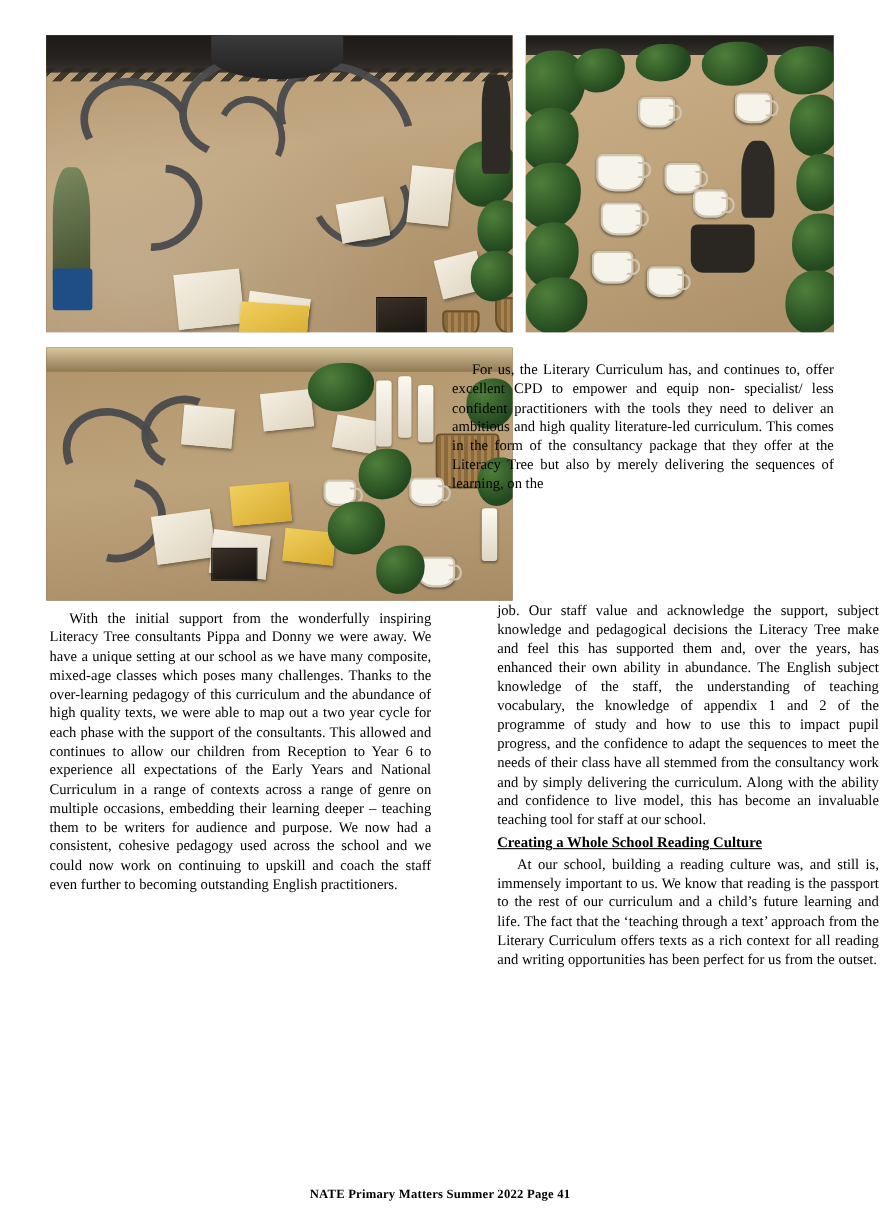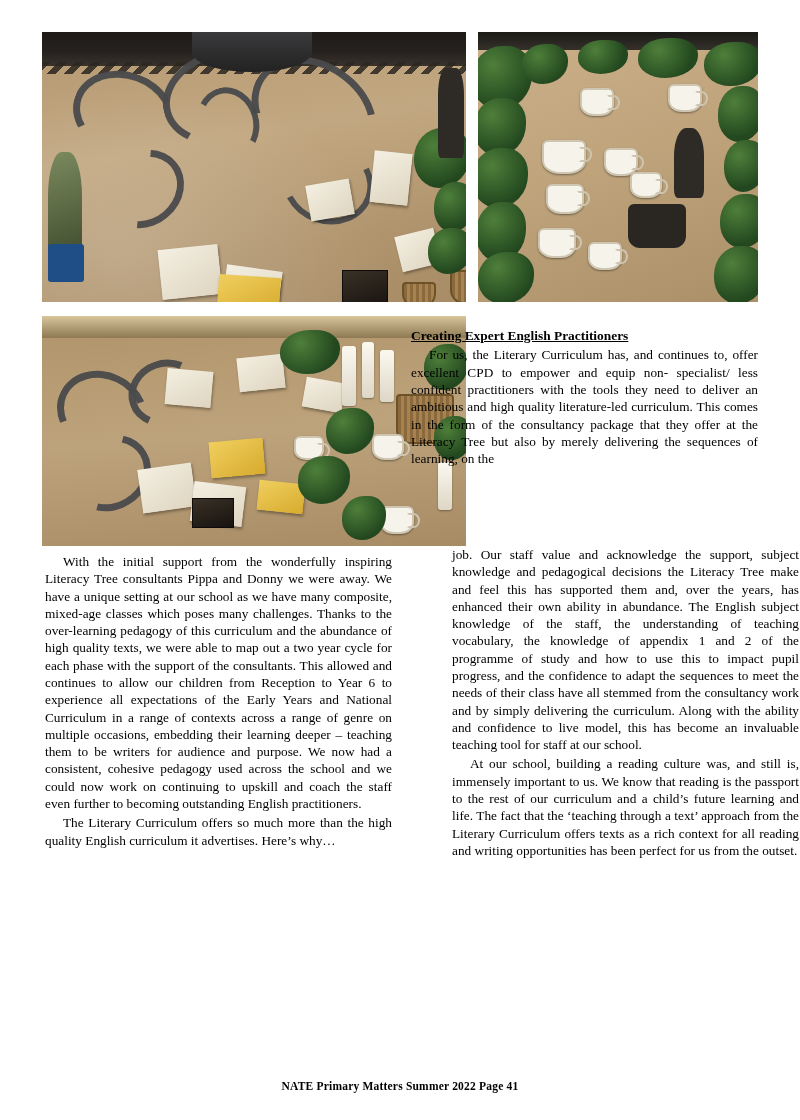--- a/index.html
+++ b/index.html
@@ -269,28 +269,27 @@
       <div class="leafmass" style="left:238px; top:14px; width:60px; height:44px;"></div>
       <div class="leafmass" style="left:284px; top:92px; width:48px; height:46px;"></div>
       <div class="leafmass" style="left:256px; top:140px; width:52px; height:48px;"></div>
       <div class="leafmass" style="left:300px; top:180px; width:44px; height:44px;"></div>
       <div class="leafmass" style="left:382px; top:28px; width:44px; height:46px;"></div>
       <div class="leafmass" style="left:392px; top:100px; width:38px; height:44px;"></div>
     </div>
   </div>
 
   <div class="col" id="col-right-top">
-    <h3 class="heading">Creating Expert English Practitioners</h3>
     <p>For us, the Literary Curriculum has, and continues to, offer excellent CPD to empower and equip non- specialist/ less confident practitioners with the tools they need to deliver an ambitious and high quality literature-led curriculum. This comes in the form of the consultancy package that they offer at the Literacy Tree but also by merely delivering the sequences of learning, on the</p>
   </div>
 
   <div class="col" id="col-left">
     <p>With the initial support from the wonderfully inspiring Literacy Tree consultants Pippa and Donny we were away. We have a unique setting at our school as we have many composite, mixed-age classes which poses many challenges. Thanks to the over-learning pedagogy of this curriculum and the abundance of high quality texts, we were able to map out a two year cycle for each phase with the support of the consultants. This allowed and continues to allow our children from Reception to Year 6 to experience all expectations of the Early Years and National Curriculum in a range of contexts across a range of genre on multiple occasions, embedding their learning deeper – teaching them to be writers for audience and purpose. We now had a consistent, cohesive pedagogy used across the school and we could now work on continuing to upskill and coach the staff even further to becoming outstanding English practitioners.</p>
-    <p>The Literary Curriculum offers so much more than the high quality English curriculum it advertises. Here’s why…</p>
   </div>
 
   <div class="col" id="col-right-cont">
     <p style="text-indent:0;">job. Our staff value and acknowledge the support, subject knowledge and pedagogical decisions the Literacy Tree make and feel this has supported them and, over the years, has enhanced their own ability in abundance. The English subject knowledge of the staff, the understanding of teaching vocabulary, the knowledge of appendix 1 and 2 of the programme of study and how to use this to impact pupil progress, and the confidence to adapt the sequences to meet the needs of their class have all stemmed from the consultancy work and by simply delivering the curriculum. Along with the ability and confidence to live model, this has become an invaluable teaching tool for staff at our school.</p>
+    <h3 class="heading" style="margin-top:4px;">Creating a Whole School Reading Culture</h3>
     <p>At our school, building a reading culture was, and still is, immensely important to us. We know that reading is the passport to the rest of our curriculum and a child’s future learning and life. The fact that the ‘teaching through a text’ approach from the Literary Curriculum offers texts as a rich context for all reading and writing opportunities has been perfect for us from the outset.</p>
   </div>
 
   <div class="footer">NATE Primary Matters Summer 2022 Page 41</div>
 </div>
 
 </body></html>

